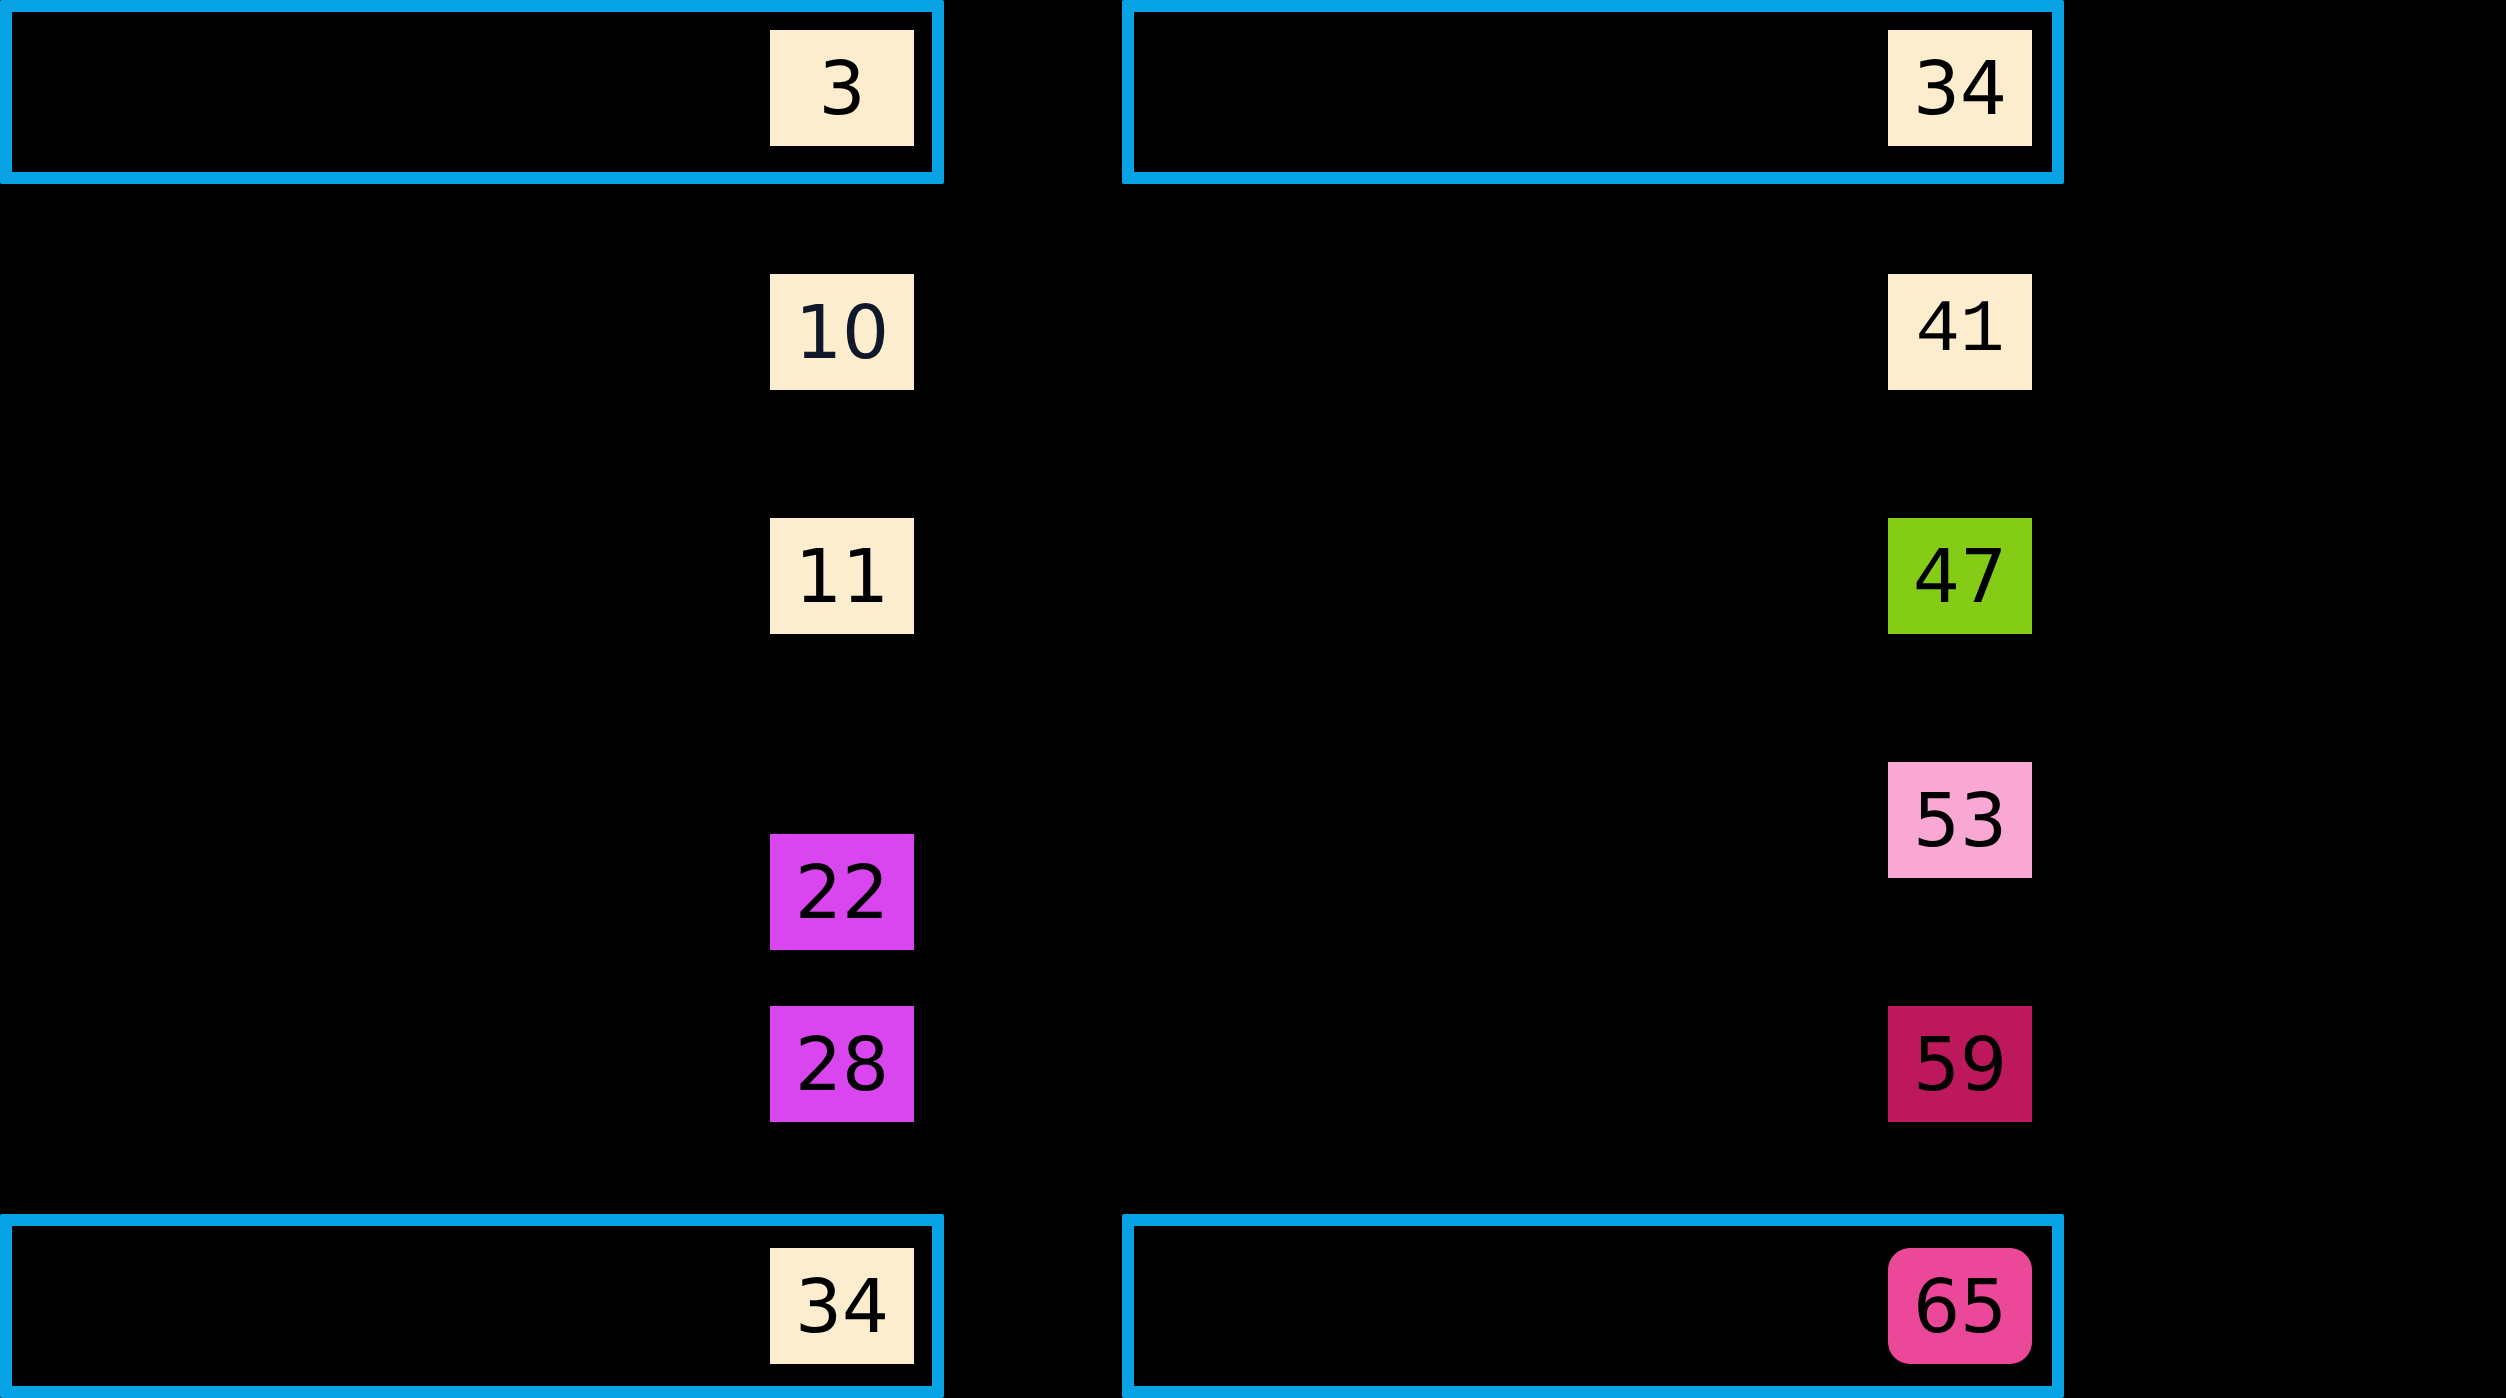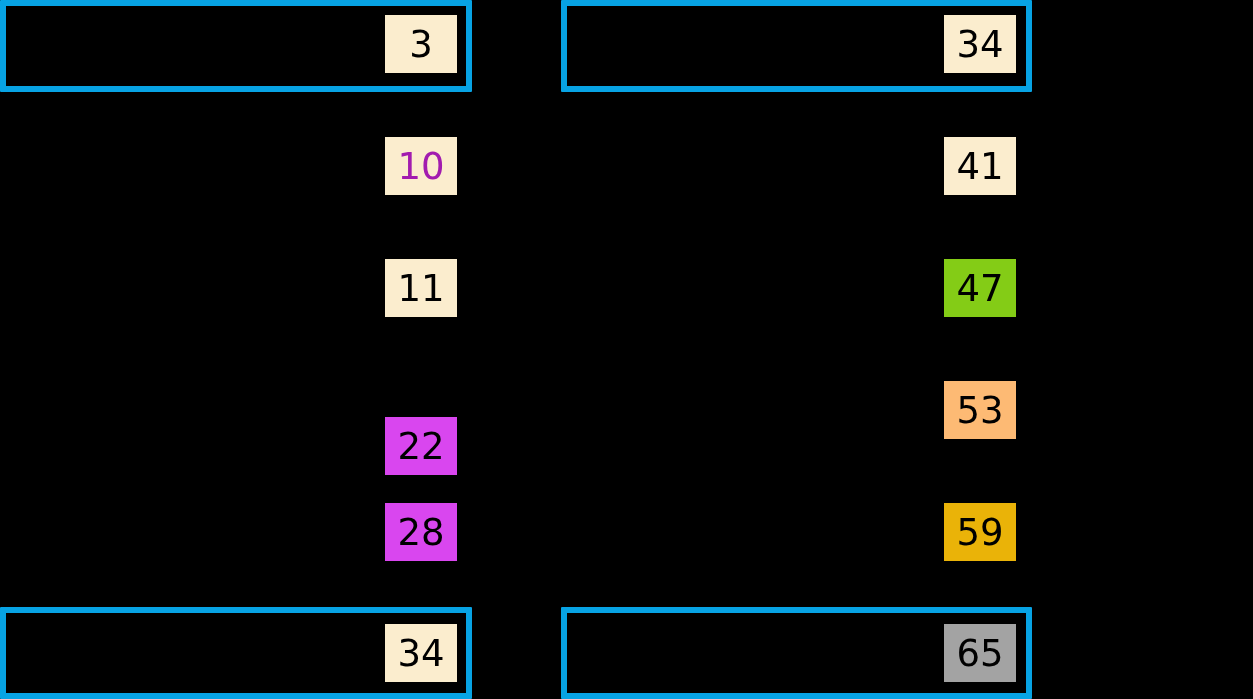--- a/index.html
+++ b/index.html
@@ -73,35 +73,35 @@
   <div class="highlight-box hl-left-top" style="border-color: rgb(7, 163, 228);"></div>
 
   <div class="highlight-box hl-left-bottom" style="border-color: rgb(7, 163, 228);"></div>
 
   <div class="highlight-box hl-right-top" style="border-color: rgb(7, 163, 228);"></div>
 
   <div class="highlight-box hl-right-bottom" style="border-color: rgb(7, 163, 228);"></div>
 
   <div class="value-cell colL r0" style="background: rgb(251, 237, 206); color: rgb(0, 0, 0);">3</div>
 
-  <div class="value-cell colL r1" style="background: rgb(251, 237, 206); color: #a21caf;">10</div>
+  <div class="value-cell colL r1" style="background: rgb(251, 237, 206); color: #0f172a;">10</div>
 
   <div class="value-cell colL r2" style="background: rgb(251, 237, 206); color: rgb(0, 0, 0);">11</div>
 
   <div class="value-cell colL r3" style="background: #d946ef; color: rgb(0, 0, 0); margin-top: 36px;">22</div>
 
   <div class="value-cell colL r4" style="background: #d946ef; color: rgb(0, 0, 0);">28</div>
 
   <div class="value-cell colL r5" style="background: rgb(251, 237, 206); color: rgb(0, 0, 0);">34</div>
 
   <div class="value-cell colR r0" style="background: rgb(251, 237, 206); color: rgb(0, 0, 0);">34</div>
 
-  <div class="value-cell colR r1" style="background: rgb(251, 237, 206); color: rgb(0, 0, 0);">41</div>
+  <div class="value-cell colR r1" style="background: rgb(251, 237, 206); color: rgb(0, 0, 0); font-family: Liberation Mono, monospace;">41</div>
 
   <div class="value-cell colR r2" style="background: #84cc16; color: rgb(0, 0, 0);">47</div>
 
-  <div class="value-cell colR r3" style="background: #fdba74; color: rgb(0, 0, 0);">53</div>
+  <div class="value-cell colR r3" style="background: #f9a8d4; color: rgb(0, 0, 0);">53</div>
 
-  <div class="value-cell colR r4" style="background: #eab308; color: rgb(0, 0, 0);">59</div>
+  <div class="value-cell colR r4" style="background: #be185d; color: rgb(0, 0, 0);">59</div>
 
-  <div class="value-cell colR r5" style="background: #a3a3a3; color: rgb(0, 0, 0);">65</div>
+  <div class="value-cell colR r5" style="background: #ec4899; color: rgb(0, 0, 0); border-radius: 11px;">65</div>
 
 </div>
 
 </body></html>

